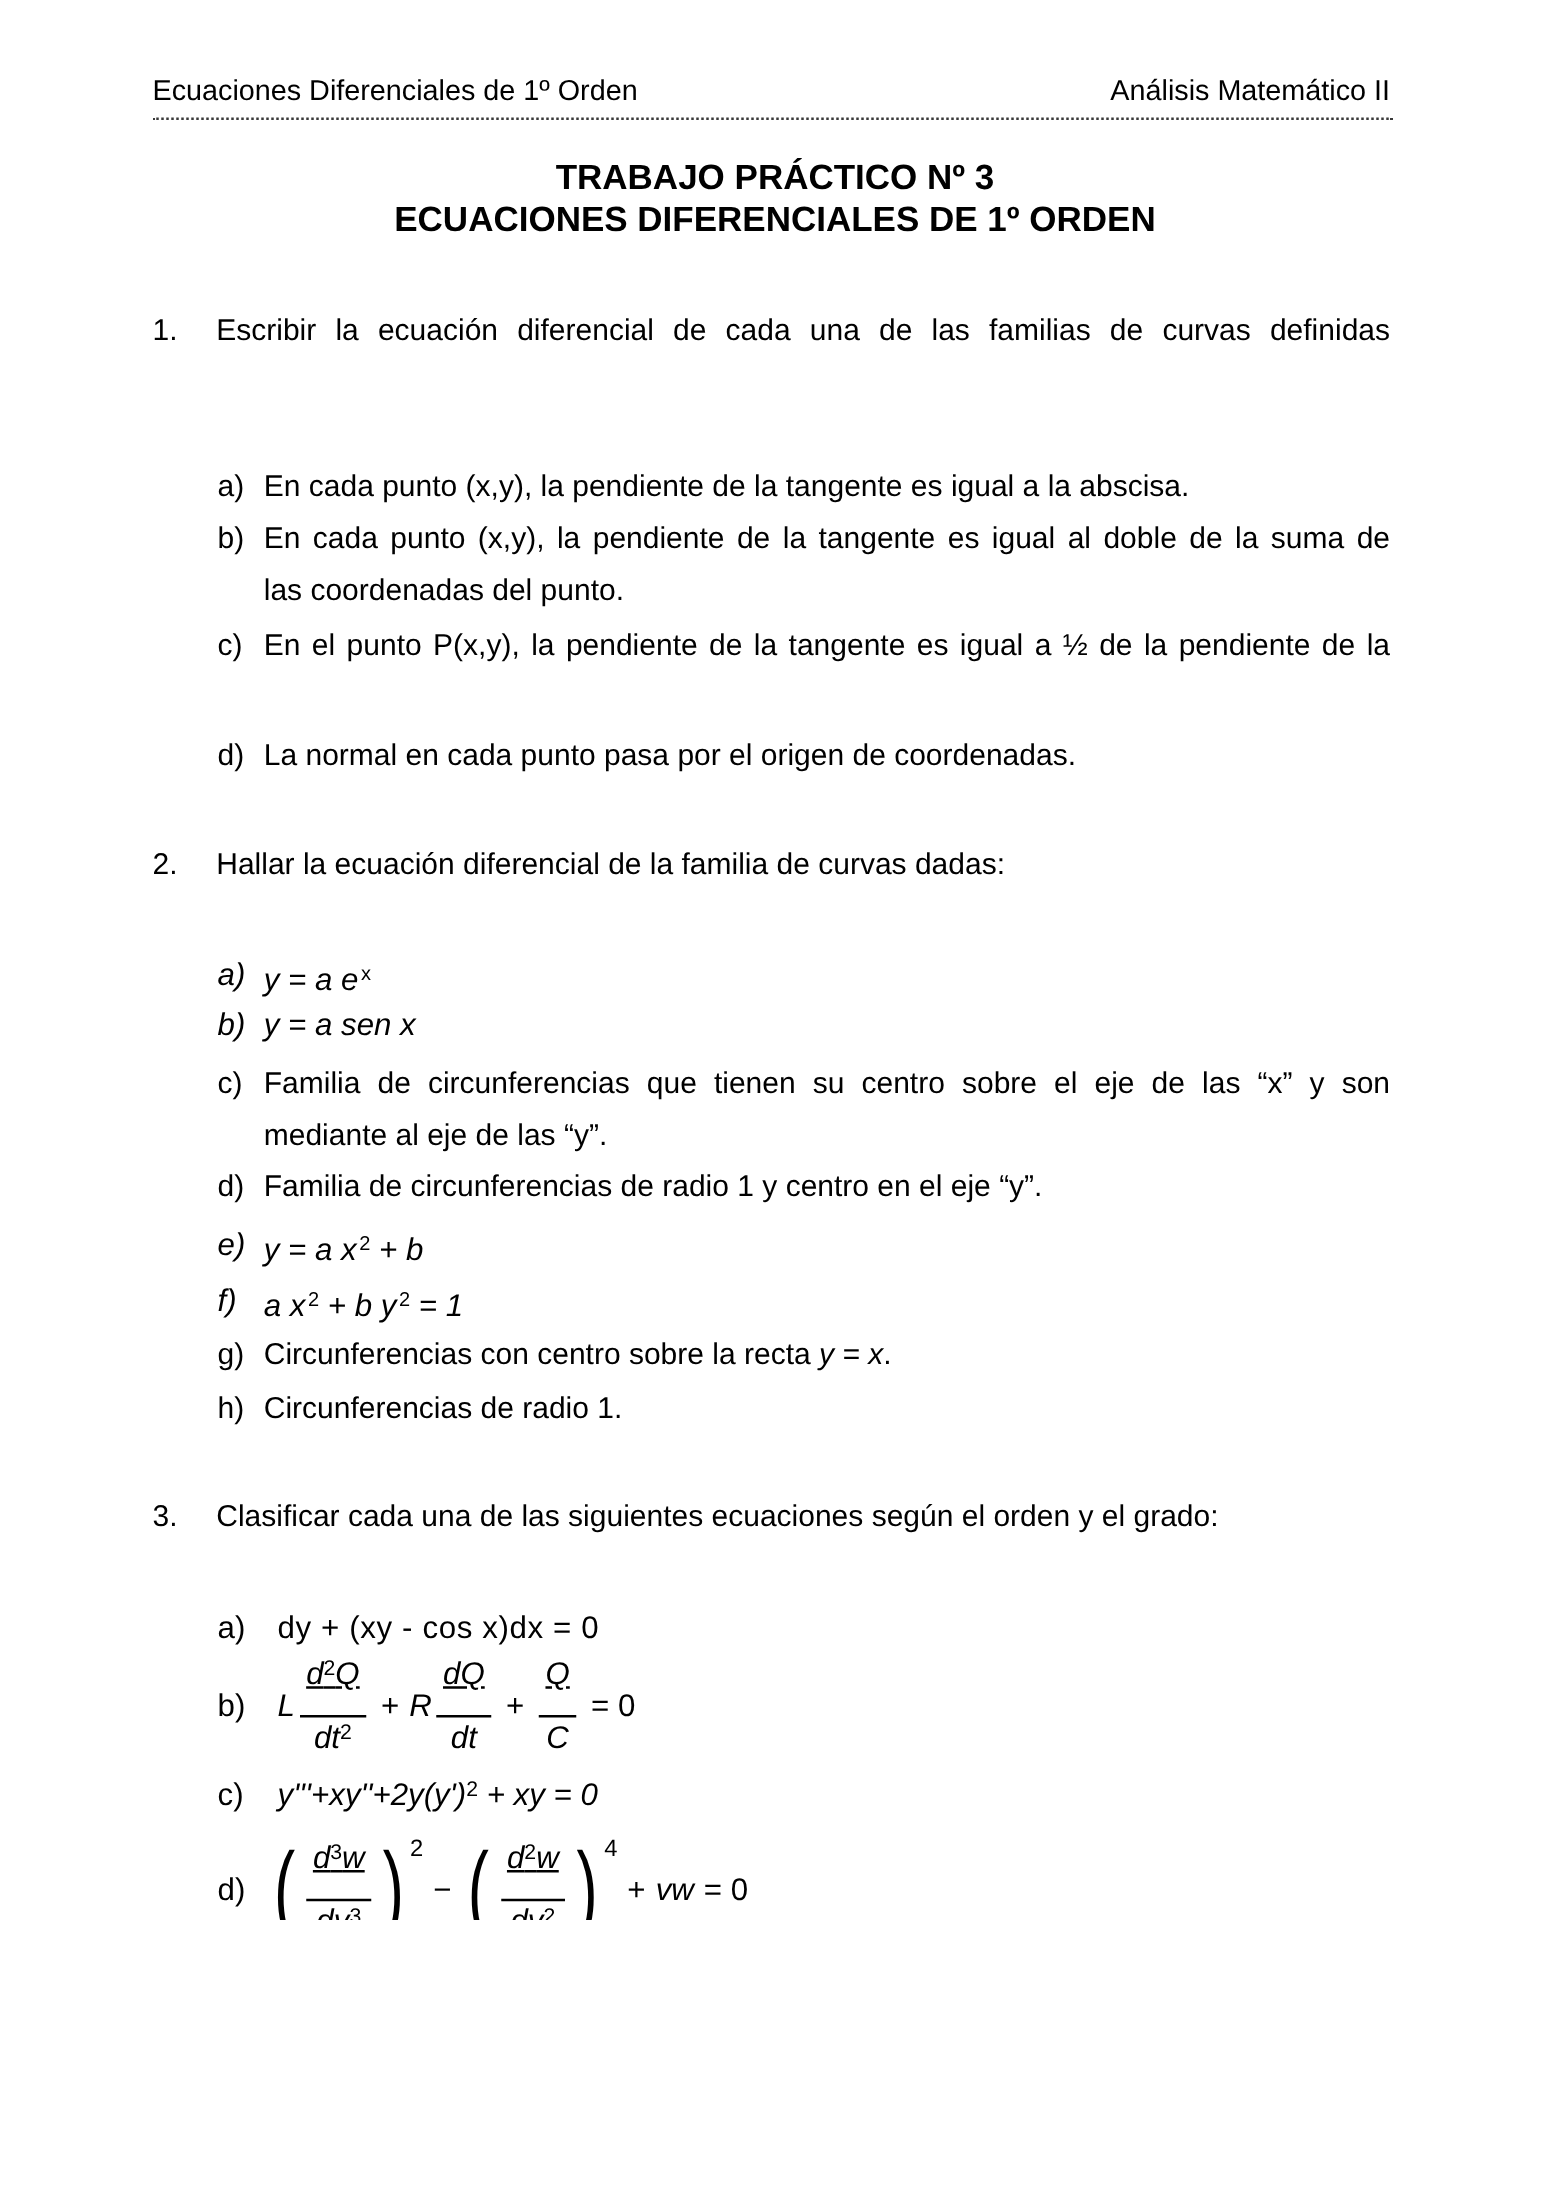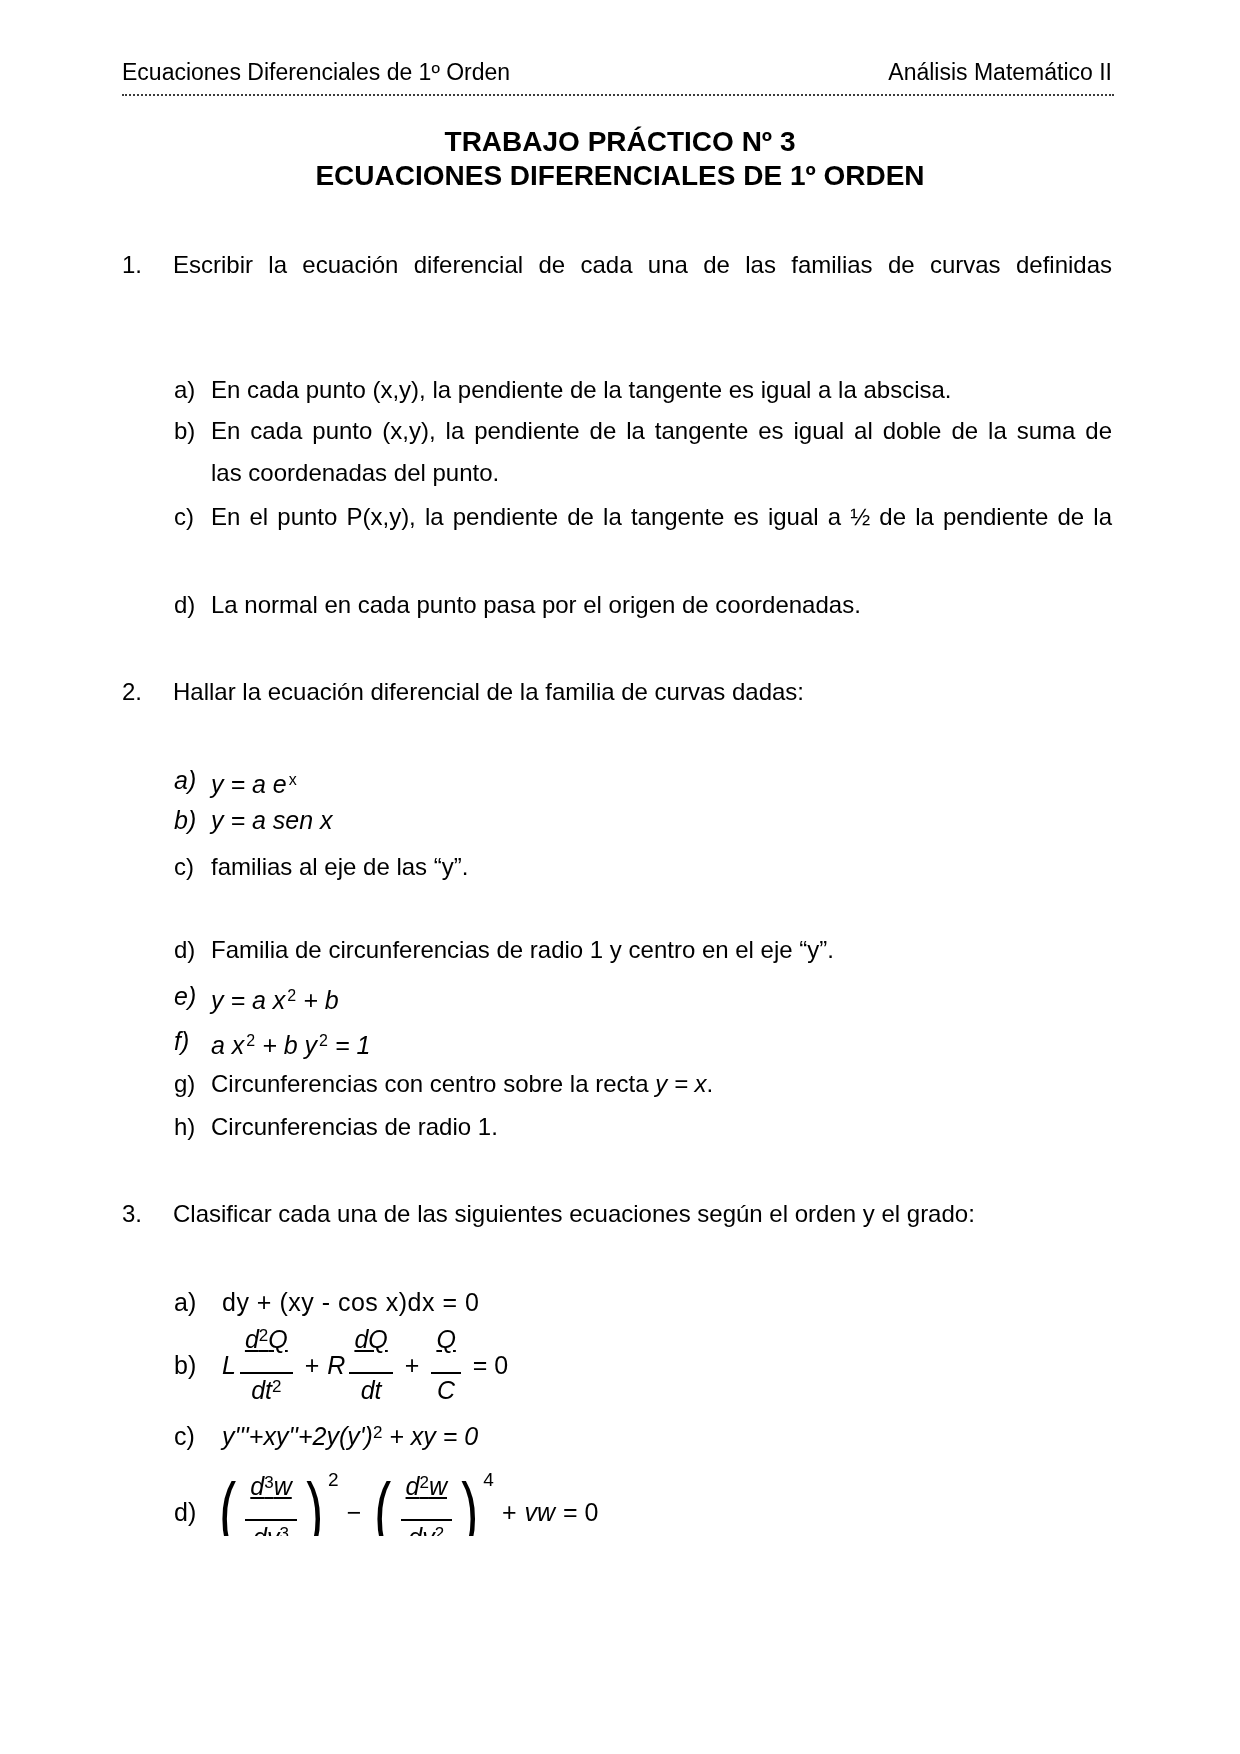--- a/index.html
+++ b/index.html
@@ -109,21 +109,22 @@
   </div>
 
   <div class="abs row mathline" style="top:804px;">
     <span class="slabel">b)</span>
     <div class="stext">y = a sen x</div>
   </div>
 
   <div class="abs row row2" style="top:846px;">
     <span class="slabel">c)</span>
     <div class="stext">
-      <div>familias al eje de las “y”.</div>
+      <div class="jline">Familia de circunferencias que tienen su centro sobre el eje de las “x” y son</div>
+      <div>mediante al eje de las “y”.</div>
     </div>
   </div>
 
   <div class="abs row" style="top:936px;">
     <span class="slabel">d)</span>
     <div class="stext">Familia de circunferencias de radio 1 y centro en el eje “y”.</div>
   </div>
 
   <div class="abs row mathline" style="top:980px;">
     <span class="slabel">e)</span>

